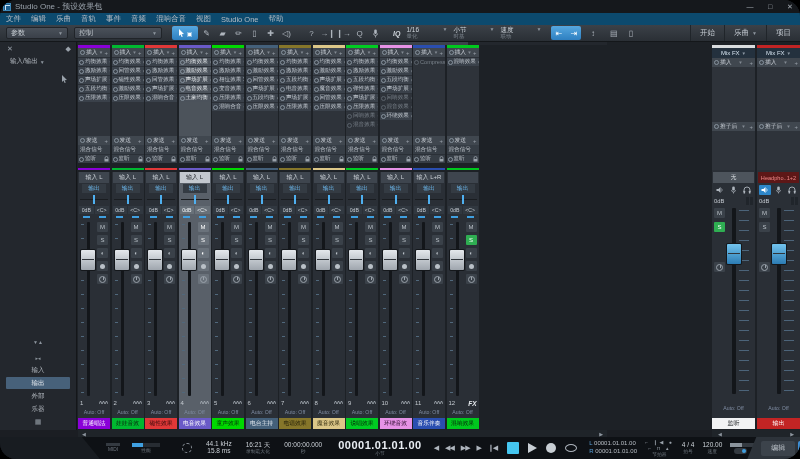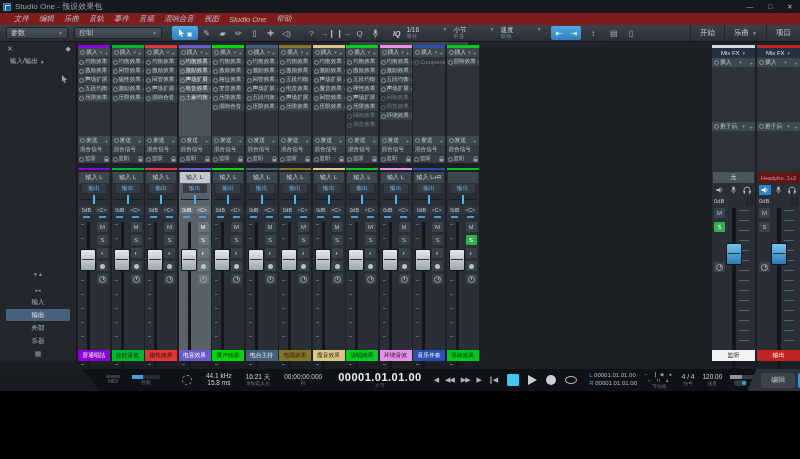--- a/index.html
+++ b/index.html
@@ -1,29 +1,29 @@
 <!DOCTYPE html>
 <html><head>
 <meta charset="utf-8">
 <style>
   * { margin:0; padding:0; box-sizing:border-box; }
   html,body { background:#000; }
   #app {
-    position:relative; width:800px; height:391px; overflow:hidden;
+    position:relative; width:800px; height:459px; overflow:hidden;
     background:#1b1e23; font-family:"Liberation Sans", sans-serif;
-    color:#c2c8cf; -webkit-font-smoothing:antialiased; cursor:default;
+    color:#c2c8cf; -webkit-font-smoothing:antialiased; cursor:default;border-radius:16px;
   }
   
   .titlebar { position:absolute; top:0; left:0; right:0; height:13px; background:#15181c; display:flex; align-items:center; font-size:8px; color:#9aa2ab; }
   .s1logo { width:8px; height:8px; margin:0 4px 0 3px; background:#1e5e8e; border:1px solid #3d88b8; position:relative; }
   .s1logo::after{ content:""; position:absolute; left:1px; top:1px; width:4px; height:4px; border:1px solid #cfe4f2; border-right:none; border-bottom:none;}
   .winbtns { margin-left:auto; display:flex; }
   .winbtn { width:20px; height:13px; display:flex; align-items:center; justify-content:center; font-size:7px; color:#a7adb4; }
   
-  .menubar { position:absolute; top:13px; left:0; right:0; height:12px; background:#7f1d1d; display:flex; align-items:center; font-size:7.5px; color:#b6bcc3; padding-left:9px;font-style:italic; }
+  .menubar { position:absolute; top:13px; left:0; right:0; height:12px; background:#0c4a6e; display:flex; align-items:center; font-size:7.5px; color:#b6bcc3; padding-left:1px; }
   .menuitem { padding:0 5px; height:12px; display:flex; align-items:center; }
   
   .toolbar { position:absolute; top:25px; left:0; right:0; height:17px; background:linear-gradient(#3b4148,#2a2f35); display:flex; align-items:center; font-size:7px; border-bottom:1px solid #14171a; }
   .tb-dd { height:12px; margin-left:6px; background:linear-gradient(#4a515a,#3a4049); border:1px solid #202429; border-radius:2px; display:flex; align-items:center; padding:0 4px; color:#c6ccd2; }
   .tb-dd .arr { margin-left:auto; font-size:5px; color:#8d959e; padding-left:4px; }
   .tb-dd.param { width:62px; }
   .tb-dd.ctrl  { width:88px; }
   .toolgroup { display:flex; align-items:center; margin-left:10px; gap:1px; }
   .tool { width:15px; height:14px; display:flex; align-items:center; justify-content:center; color:#aeb5bd; font-size:8px; border-radius:2px; }
   .tool.active { background:linear-gradient(#56a8e0,#2e7fc0); color:#fff; width:26px; }

